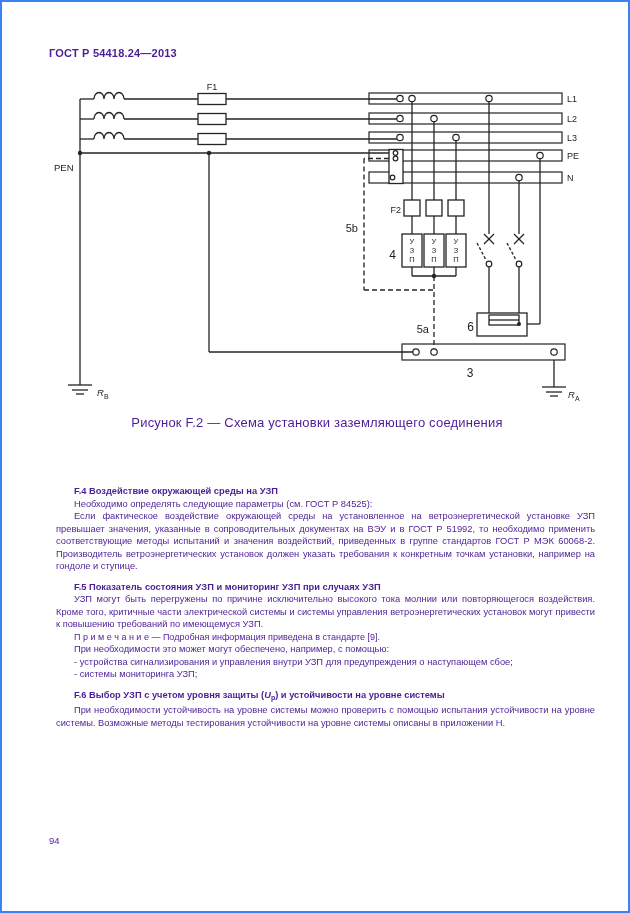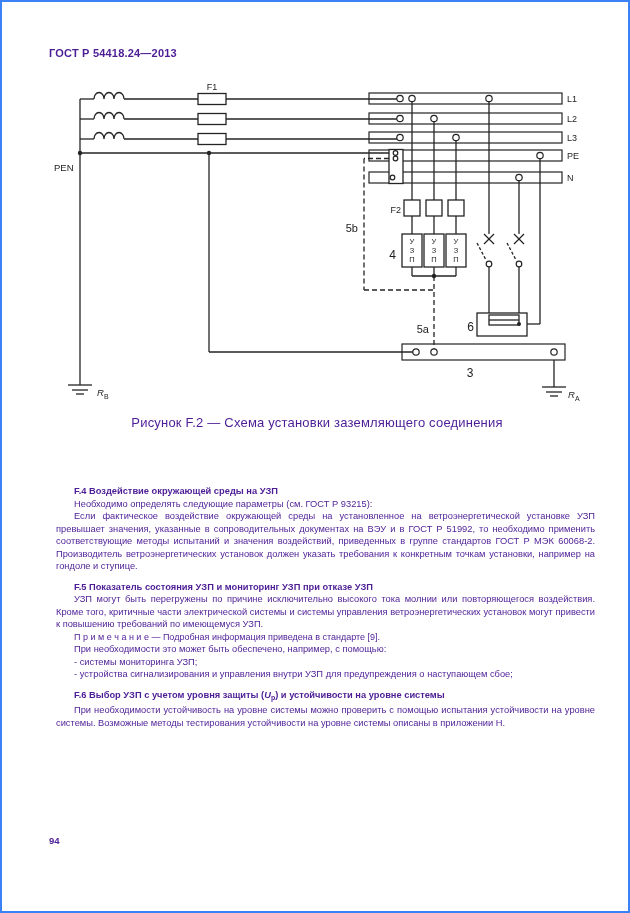--- a/index.html
+++ b/index.html
@@ -21,21 +21,21 @@
   .text-block{
     position:absolute;left:54px;top:441px;width:539px;
     font-size:9.3px;line-height:12.5px;text-align:justify;margin-top:42px;
   }
   .text-block p{margin:0;text-indent:18px;}
   .sec-heading{font-weight:bold;margin:0 0 6px 0;text-indent:18px;text-align:left;}
   .sec-heading.spaced{margin-top:8px;}
   .note{font-size:9px;margin:6px 0 6px 0;text-indent:18px;}
   .u-it{font-style:italic;}
   .sub{font-size:7px;vertical-align:-2px;}
-  .page-number{position:absolute;left:47px;top:833px;font-size:9.5px;font-weight:bold;}
+  .page-number{position:absolute;left:47px;top:833px;font-size:9.5px;}
   
   .ln{stroke:#242424;stroke-width:1.3;fill:none;}
   .bar{stroke:#242424;stroke-width:1.2;fill:#ffffff;}
   .bx{stroke:#242424;stroke-width:1.3;fill:#ffffff;}
   .dash{stroke:#242424;stroke-width:1.3;fill:none;stroke-dasharray:5 3;}
   .term{stroke:#242424;stroke-width:1.2;fill:#ffffff;}
   .dot{fill:#242424;stroke:none;}
 </style>
 </head>
 <body>
@@ -209,28 +209,28 @@
       <circle class="term" cx="414" cy="350" r="3.2"></circle>
       <circle class="term" cx="432" cy="350" r="3.2"></circle>
       <circle class="term" cx="552" cy="350" r="3.2"></circle>
     </g>
   </svg>
 
   <div class="fig-caption">Рисунок F.2 — Схема установки заземляющего соединения</div>
 
   <div class="text-block">
     <p class="sec-heading">F.4 Воздействие окружающей среды на УЗП</p>
-    <p>Необходимо определять следующие параметры (см. ГОСТ Р 93215):</p>
+    <p>Необходимо определять следующие параметры (см. ГОСТ Р 84525):</p>
     <p>Если фактическое воздействие окружающей среды на установленное на ветроэнергетической установке УЗП превышает значения, указанные в сопроводительных документах на ВЭУ и в ГОСТ Р 51992, то необходимо применить соответствующие методы испытаний и значения воздействий, приведенных в группе стандартов ГОСТ Р МЭК 60068-2. Производитель ветроэнергетических установок должен указать требования к конкретным точкам установки, например на гондоле и ступице.</p>
 
-    <p class="sec-heading spaced">F.5 Показатель состояния УЗП и мониторинг УЗП при отказе УЗП</p>
+    <p class="sec-heading spaced">F.5 Показатель состояния УЗП и мониторинг УЗП при случаях УЗП</p>
     <p>УЗП могут быть перегружены по причине исключительно высокого тока молнии или повторяющегося воздействия. Кроме того, критичные части электрической системы и системы управления ветроэнергетических установок могут привести к повышению требований по имеющемуся УЗП.</p>
     <p class="note">П р и м е ч а н и е — Подробная информация приведена в стандарте [9].</p>
-    <p>При необходимости это может быть обеспечено, например, с помощью:</p>
+    <p>При необходимости это может могут обеспечено, например, с помощью:</p>
+    <p>- устройства сигнализирования и управления внутри УЗП для предупреждения о наступающем сбое;</p>
     <p>- системы мониторинга УЗП;</p>
-    <p>- устройства сигнализирования и управления внутри УЗП для предупреждения о наступающем сбое;</p>
 
     <p class="sec-heading spaced"><span>F.6 Выбор УЗП с учетом уровня защиты (</span><span class="u-it">U</span><sub class="sub">p</sub><span>) и устойчивости на уровне системы</span></p>
     <p>При необходимости устойчивость на уровне системы можно проверить с помощью испытания устойчивости на уровне системы. Возможные методы тестирования устойчивости на уровне системы описаны в приложении Н.</p>
   </div>
 
   <div class="page-number">94</div>
 </div>
 
 </body></html>

